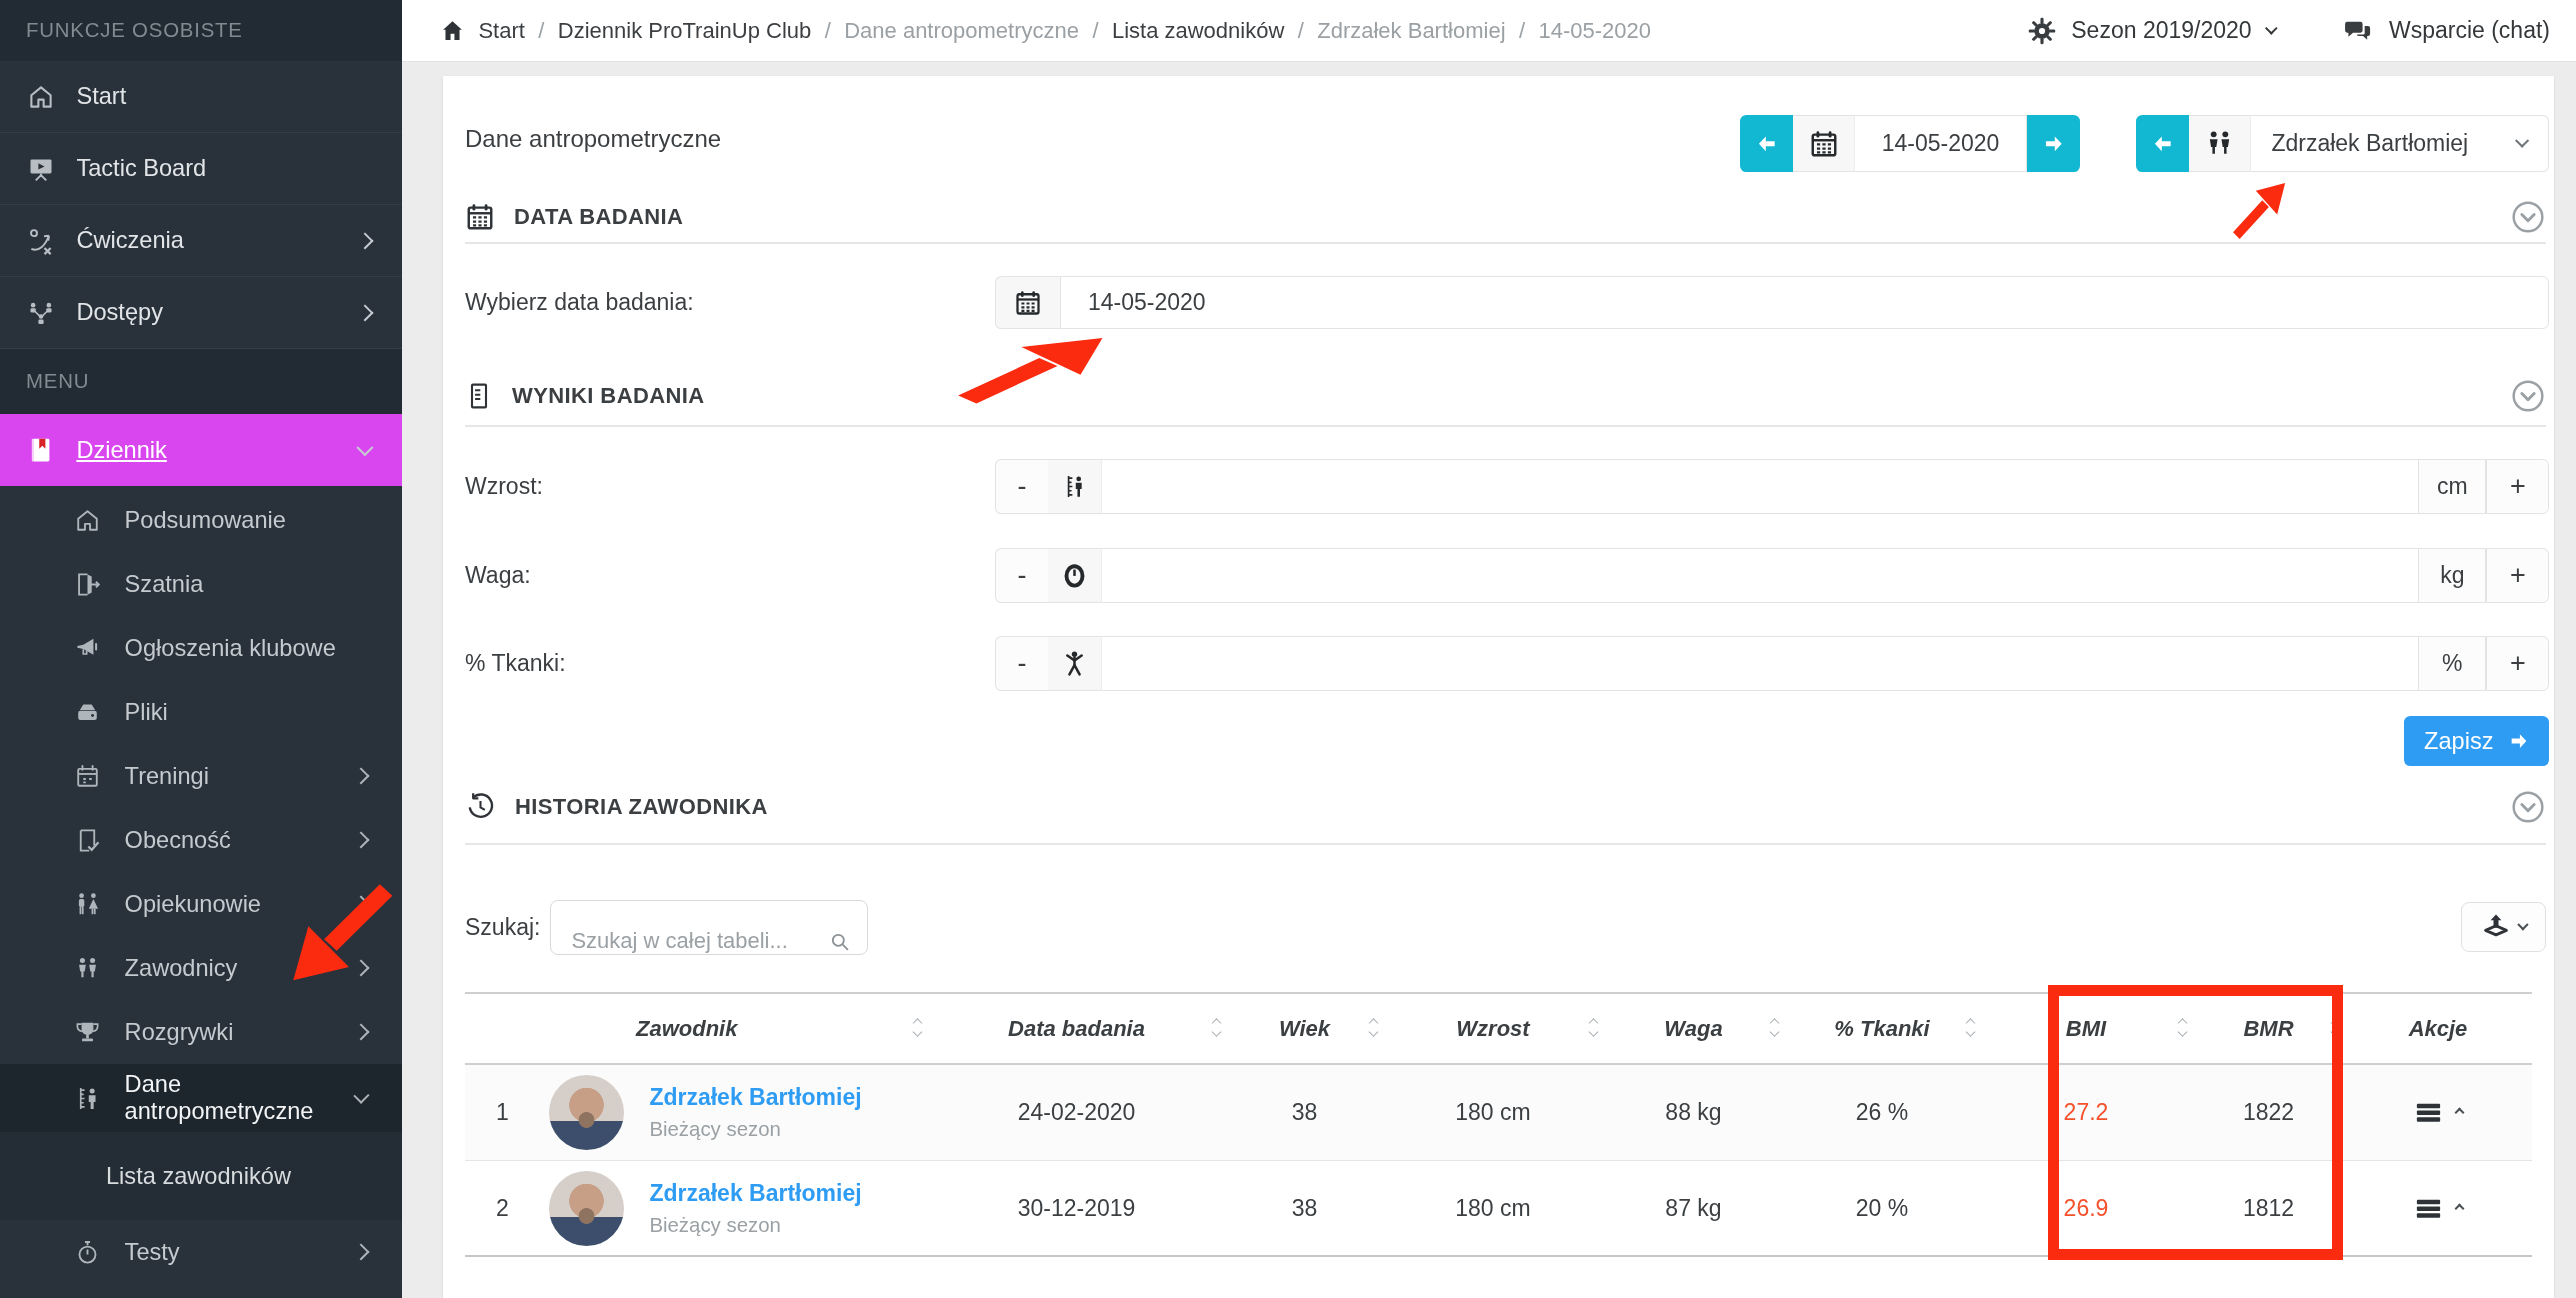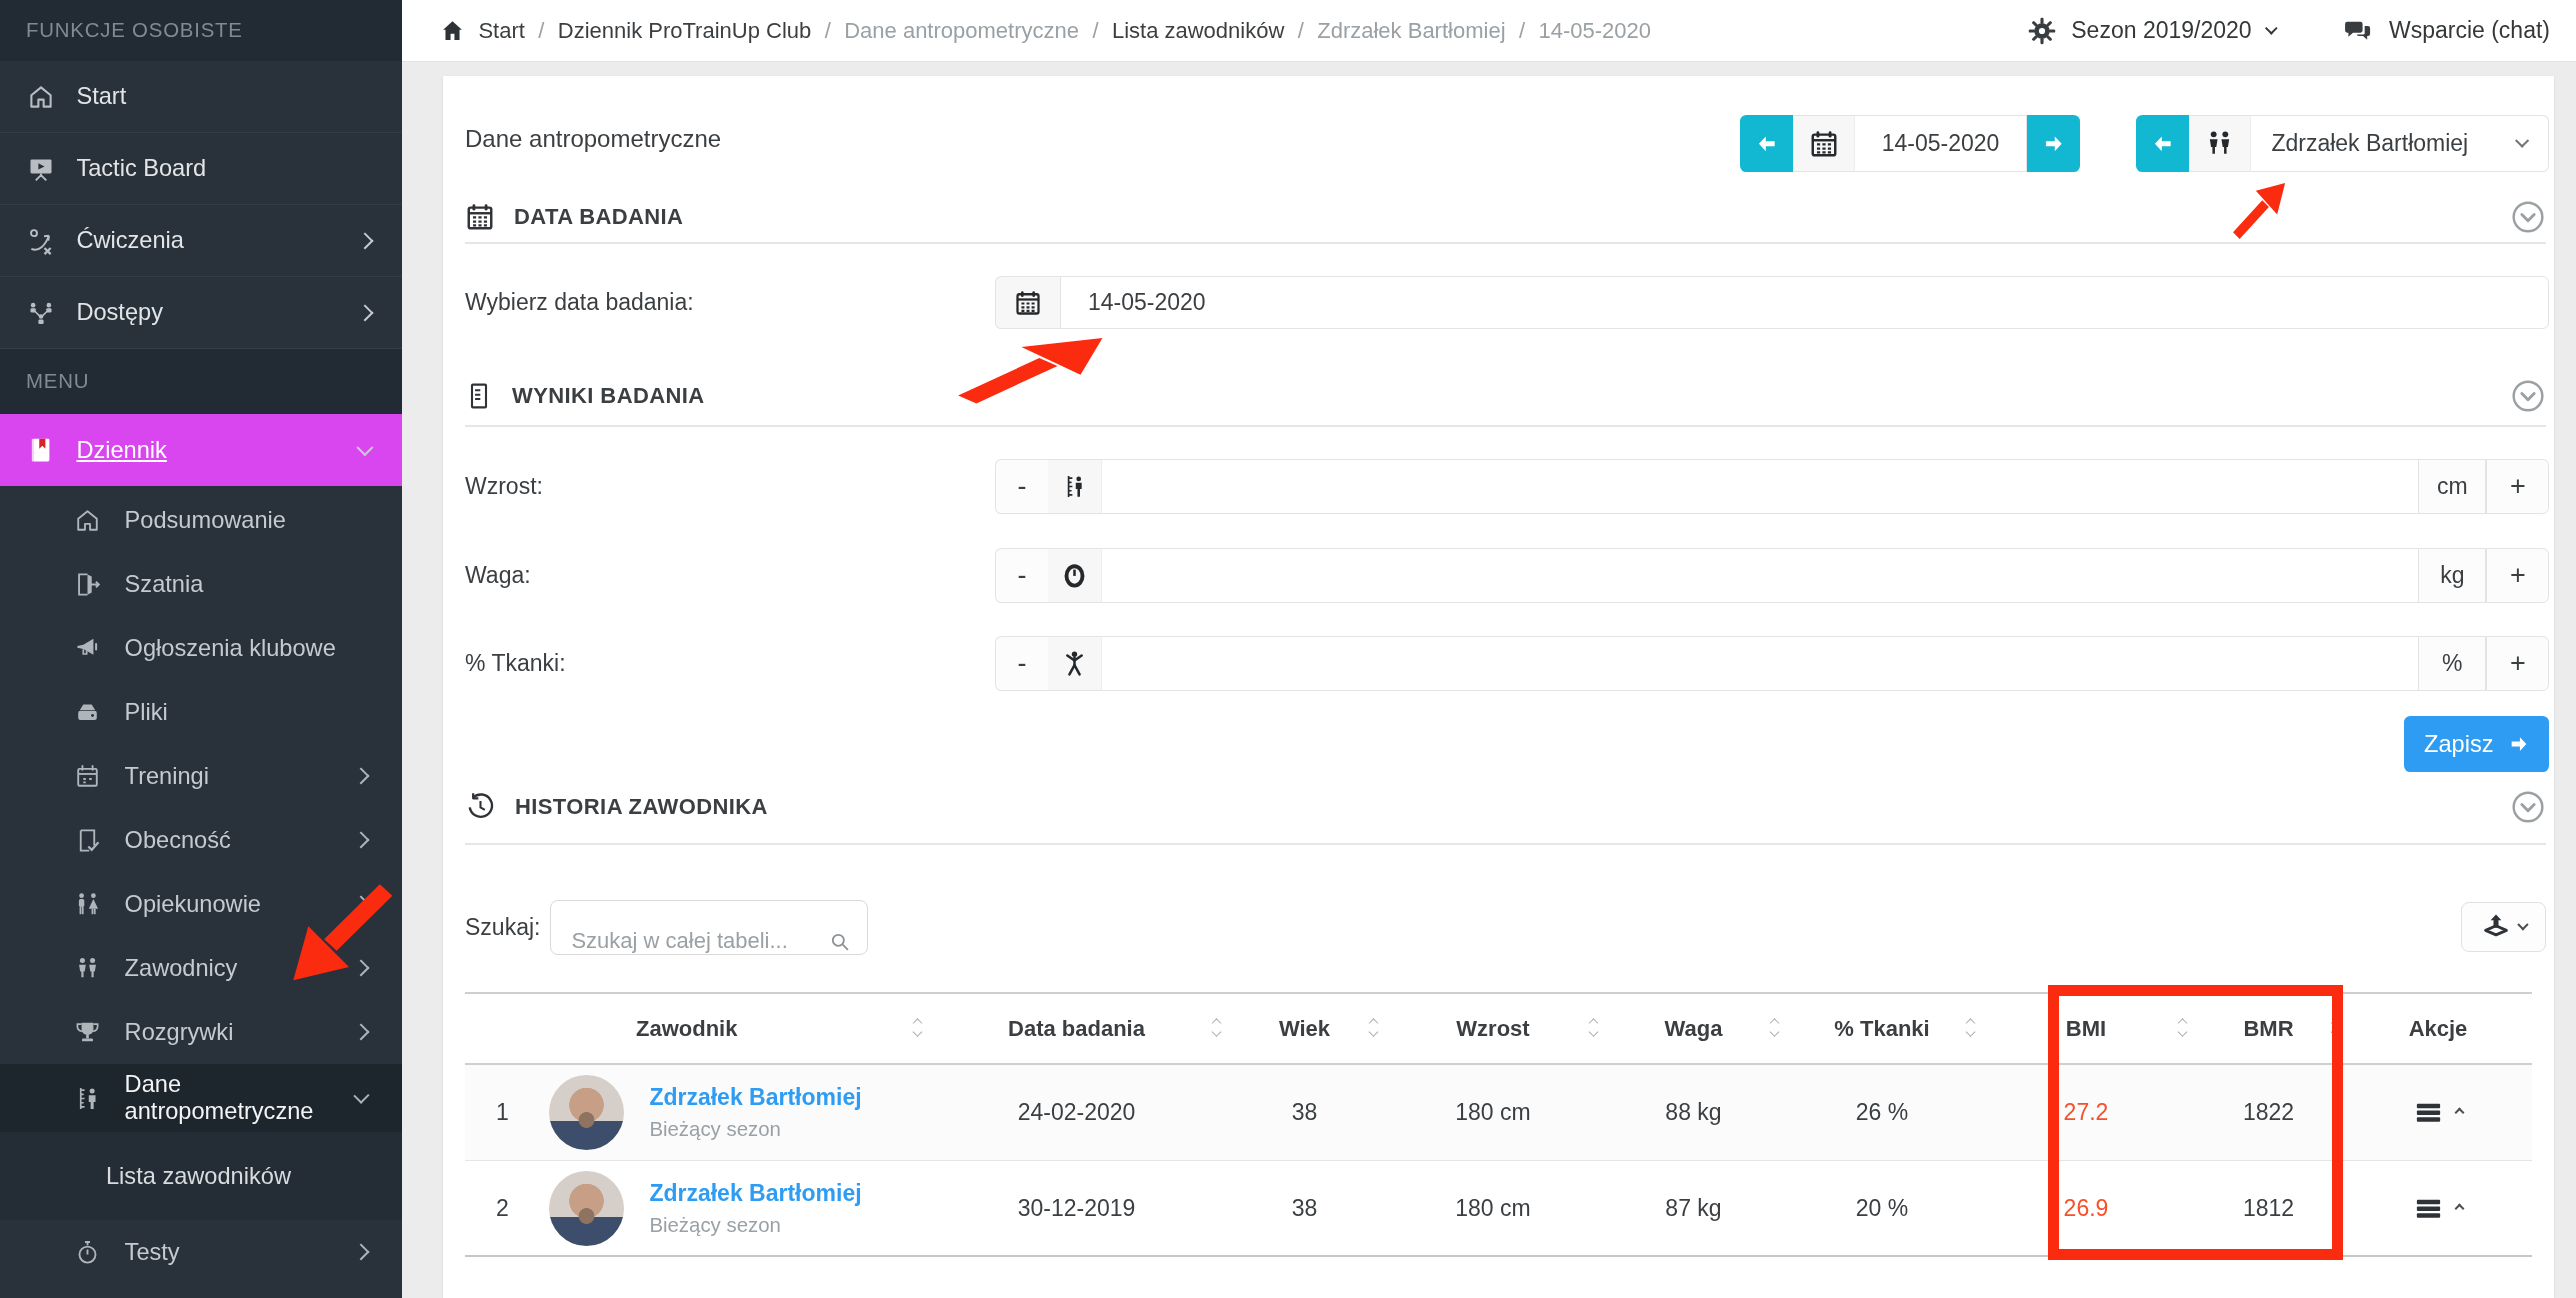--- a/index.html
+++ b/index.html
@@ -82,36 +82,36 @@
   .ig .field { flex:1; background:#fff; border:1.6px solid #e3e3e3; display:flex; align-items:center;
                font-size:23px; color:#3b3f42; padding-left:27px; border-radius:0 6.3px 6.3px 0; }
   .ig .minus,.ig .plus,.ig .unit { background:#fcfcfc; border:1.6px solid #e3e3e3; display:flex; align-items:center; justify-content:center; color:#3b3f42; }
   .ig .minus { width:53px; border-radius:6.3px 0 0 6.3px; font-size:27px; border-right:none; }
   .ig .icon-box { width:53px; background:#f7f7f7; border-top:1.6px solid #e3e3e3; border-bottom:1.6px solid #e3e3e3;
                   display:flex; align-items:center; justify-content:center; color:#26292c; }
   .ig .nfield { flex:1; background:#fff; border:1.6px solid #e3e3e3; border-left:0.8px solid #ececec; border-right:none; }
   .ig .nfield input { width:100%; height:100%; border:none; outline:none; font-size:23px; padding:0 19px; background:transparent; }
   .ig .unit { width:68px; font-size:23px; border-right:0.8px solid #e3e3e3; }
   .ig .plus { width:63px; border-radius:0 6.3px 6.3px 0; font-size:27px; }
-  .save { right:4.7px; top:640px; width:145px; height:56px; background:#2f9cf3; border-radius:6.3px;
+  .save { right:4.7px; top:640px; width:145px; height:50px; background:#2f9cf3; border-radius:6.3px;
           color:#fff; font-size:23.6px; display:flex; align-items:center; justify-content:center; gap:14px; cursor:pointer; }
   
   .s-label { left:22px; top:824px; height:55px; display:flex; align-items:center; font-size:23px; }
   .search-box { left:107px; top:824px; width:318px; height:55px; border:1.6px solid #d9d9d9; border-radius:7.9px;
                 display:flex; align-items:flex-end; gap:9.4px; padding:0 15.7px 0 20.4px; background:#fff; }
   .search-box input { flex:1; min-width:0; border:none; outline:none; font-size:22px; color:#3b3f42; }
   .search-box input::placeholder { color:#9aa0a4; }
   .search-box .ic { color:#8a9094; display:flex; }
   .export { right:7.9px; top:826px; width:85px; height:50px; border:1.6px solid #e0e0e0; border-radius:7.9px;
             background:#fdfdfd; display:flex; align-items:center; justify-content:center; gap:7.9px; color:#2f3337; }
   .export .chev { width:7.9px; height:7.9px; border-width:2px; color:#4a4e52; }
   
   .table { left:22px; top:916px; width:2067px; font-size:23px; }
   .t-head,.t-row { display:grid; grid-template-columns:75px 387px 299px 157px 220px 181px 196px 212px 153px 186px; align-items:center; }
-  .t-head { height:73px; border-top:2.4px solid #cfcfcf; border-bottom:2.4px solid #cfcfcf; font-weight:bold; font-size:22px; }
+  .t-head { height:73px; border-top:2.4px solid #cfcfcf; border-bottom:2.4px solid #cfcfcf; font-weight:bold; font-size:22px;font-style:italic; }
   .th { position:relative; text-align:center; }
   .th.left { text-align:left; padding-left:96px; }
   .sort { position:absolute; right:6.3px; top:50%; transform:translateY(-50%); display:flex; flex-direction:column; gap:4.7px; color:#a7adb2; }
   .sort .chev { width:7px; height:7px; border-width:1.6px; }
   .t-row { height:96px; }
   .t-row.odd { background:#fbfbfb; border-bottom:1.6px solid #e5e5e5; }
   .t-row.even { background:#fff; border-bottom:2.4px solid #c6c6c6; }
   .td { text-align:center; color:#3b3f42; }
   .td-player { display:flex; align-items:center; gap:25px; padding-left:9.4px; text-align:left; }
   .avatar { width:75px; height:75px; border-radius:50%; flex:none;

